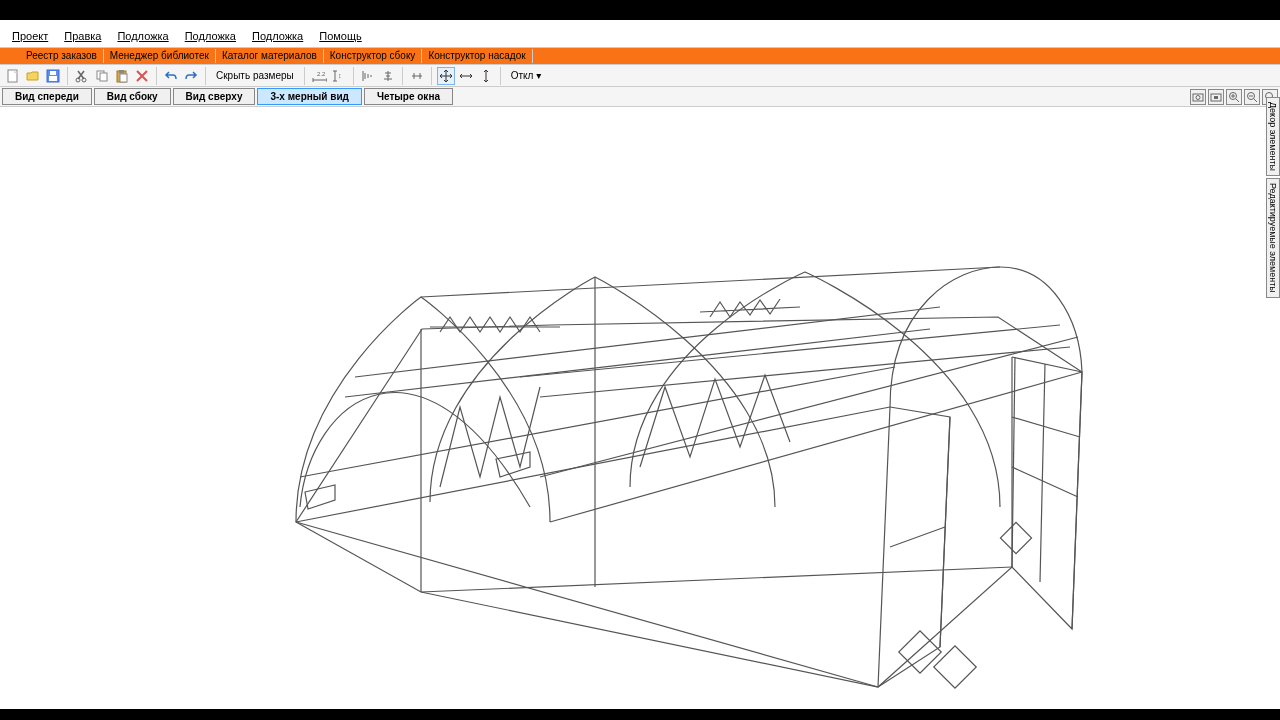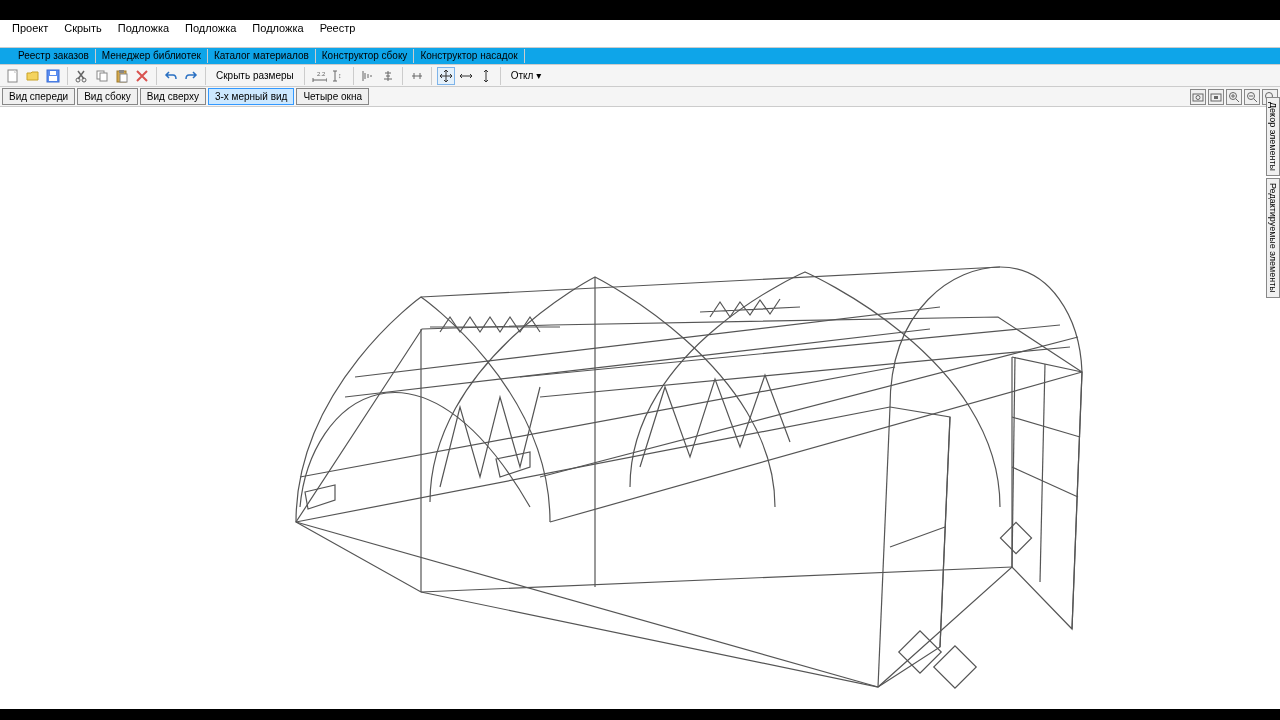--- a/index.html
+++ b/index.html
@@ -1,47 +1,47 @@
 <!DOCTYPE html>
 <html><head>
 <meta charset="utf-8">
 <style>
   * { box-sizing: border-box; margin: 0; padding: 0; font-family: Tahoma, Arial, sans-serif; }
   html, body { width: 1280px; height: 720px; overflow: hidden; background: #000; }
   .app { position: absolute; top: 20px; left: 0; width: 1280px; height: 680px; background: #fff; }
-  .menubar { height: 28px; background: #fff; border-bottom: 1px solid #ccc; padding: 1px 4px; font-size: 11px; display: flex; gap: 0; }
+  .menubar { height: 28px; background: #fff; border-bottom: 1px solid #ccc; padding: 9px 4px; font-size: 11px; display: flex; gap: 0; text-decoration: underline; }
   .menubar span { padding: 1px 8px; cursor: default; }
-  .secondbar { height: 17px; background: #0ea5e9; border-bottom: 1px solid #ccc; padding: 1px 12px; font-size: 10px; display: flex; gap: 0; }
+  .secondbar { height: 17px; background: #f97316; border-bottom: 1px solid #ccc; padding: 1px 20px; font-size: 10px; display: flex; gap: 0; }
   .secondbar span { padding: 1px 6px; border-right: 1px solid #ccc; cursor: default; }
   .toolbar { height: 22px; background: #f5f5f5; border-bottom: 1px solid #ccc; padding: 2px 4px; display: flex; align-items: center; gap: 2px; }
   .tool-btn { width: 18px; height: 18px; display: inline-flex; align-items: center; justify-content: center; border: 1px solid transparent; cursor: default; font-size: 10px; }
   .sep { width: 1px; height: 18px; background: #ccc; margin: 0 3px; }
   .tool-text { font-size: 10px; padding: 2px 4px; border: 1px solid transparent; cursor: default; }
   .viewbar { height: 20px; background: #f5f5f5; border-bottom: 1px solid #ccc; padding: 2px 2px; display: flex; align-items: center; gap: 2px; position: relative; }
-  .view-btn { font-size: 10px; padding: 2px 6px; border: 1px solid #888; background: #f0f0f0; cursor: default; }
+  .view-btn { font-size: 10px; padding: 2px 12px; border: 1px solid #888; background: #f0f0f0; cursor: default; font-weight: bold; }
   .view-btn.active { background: #cce8ff; border: 1px solid #3399ff; text-align: right; }
   .right-icons { position: absolute; right: 2px; top: 2px; display: flex; gap: 2px; }
   .right-icon { width: 16px; height: 16px; border: 1px solid #888; background: #f0f0f0; display: inline-flex; align-items: center; justify-content: center; font-size: 9px; cursor: default; }
   .canvas { position: relative; width: 100%; height: 602px; background: #fff; }
   .side-tabs { position: absolute; right: 0; top: 77px; width: 14px; }
   .side-tab { writing-mode: vertical-rl; font-size: 9px; background: #f0f0f0; border: 1px solid #888; padding: 4px 1px; margin-bottom: 2px; cursor: default; text-align: center; }
   .wireframe { position: absolute; top: 0; left: 0; }
 </style>
 </head>
 <body>
 
 <div class="app">
 
   <div class="menubar">
     <span>Проект</span>
-    <span>Скрыть</span>
+    <span>Правка</span>
     <span>Подложка</span>
     <span>Подложка</span>
     <span>Подложка</span>
-    <span>Реестр</span>
+    <span>Помощь</span>
   </div>
 
   <div class="secondbar">
     <span>Реестр заказов</span>
     <span>Менеджер библиотек</span>
     <span>Каталог материалов</span>
     <span>Конструктор сбоку</span>
     <span>Конструктор насадок</span>
   </div>
 

